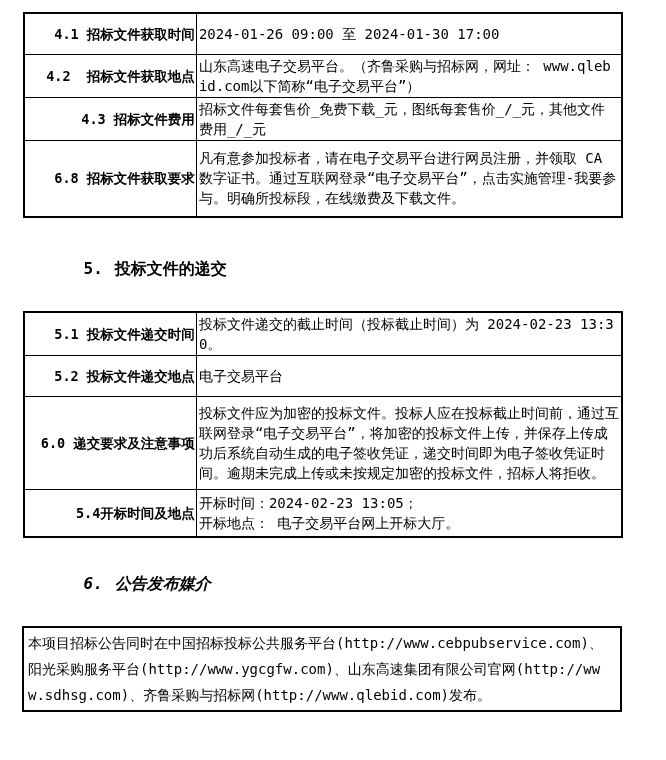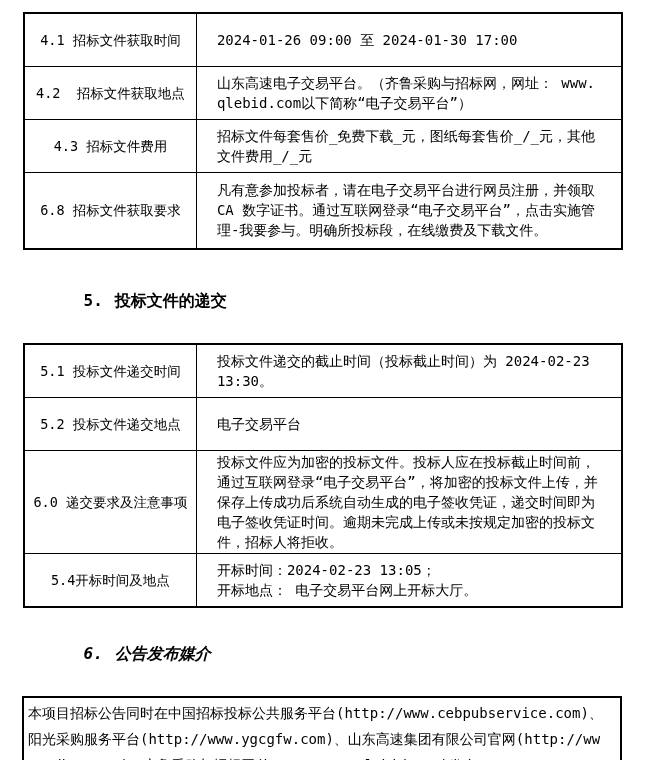--- a/index.html
+++ b/index.html
@@ -36,32 +36,32 @@
     margin-left: 23px;
     border: 2px solid #000;
   }
   table.doc-table td {
     border: 1px solid #000;
     vertical-align: middle;
     box-sizing: border-box;
   }
   td.lbl {
     width: 162px;
-    text-align: center;
-    font-weight: normal;
+    text-align: right;
+    font-weight: bold;
     font-size: 13.5px;
     line-height: 18px;
     white-space: pre-wrap;
-    padding: 17px 1px;
+    padding: 11px 1px;
   }
   td.val {
     width: 400px;
     font-size: 14px;
     line-height: 20px;
-    padding: 1px 20px;
+    padding: 1px 2px;
     white-space: pre-wrap;
     word-break: break-all;
     text-align: left;
   }
   tr.rh40 td { height: 40px; }
   tr.rh42 td { height: 42px; }
   tr.rh76 td { height: 76px; }
   tr.rh38 td { height: 38px; }
   tr.rh93 td { height: 93px; }
   tr.rh48 td { height: 48px; }

